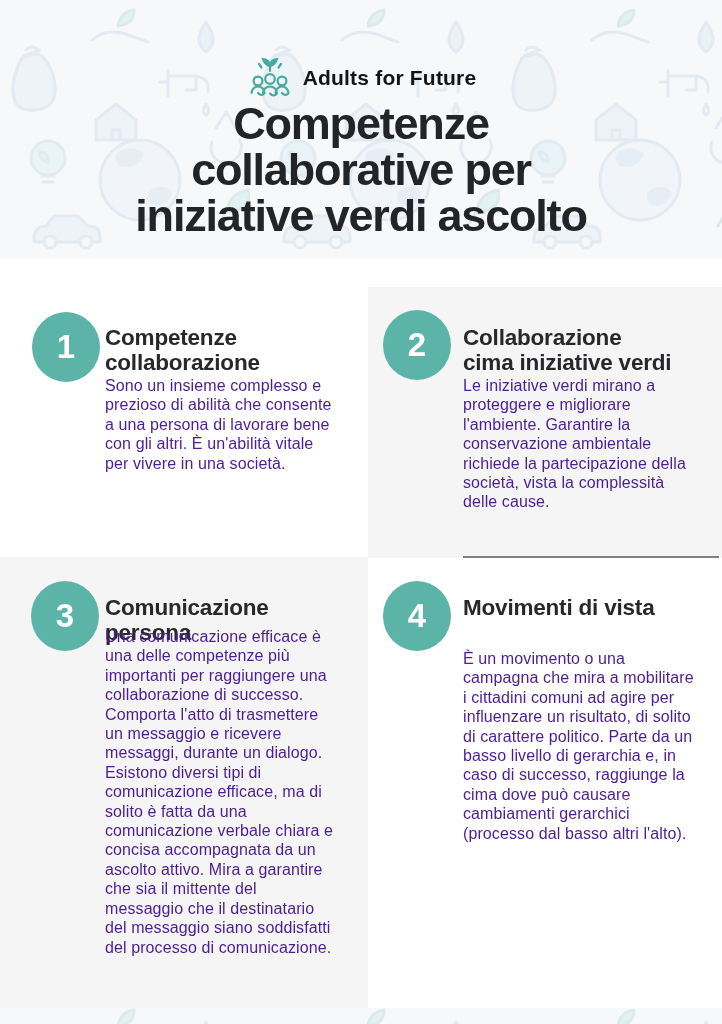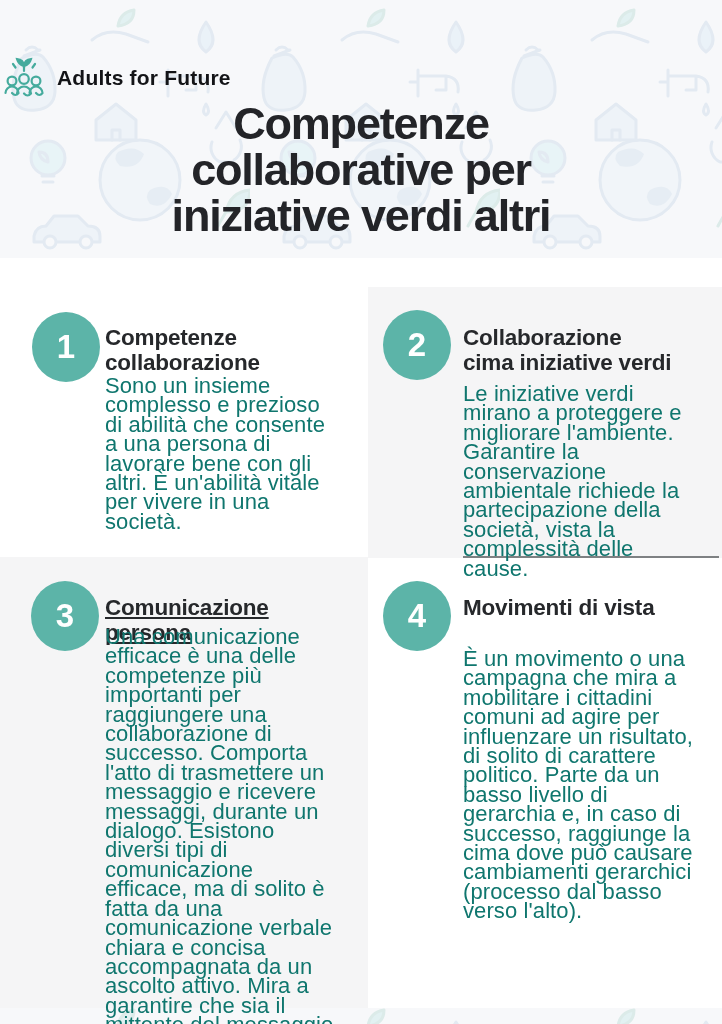--- a/index.html
+++ b/index.html
@@ -8,46 +8,46 @@
     background:#f7f8fa;font-family:"Liberation Sans",sans-serif;
     -webkit-font-smoothing:antialiased;
   }
   .pattern-svg{position:absolute;left:0;top:0;width:722px;height:1024px;}
   .white-band{position:absolute;left:0;top:258px;width:722px;height:750px;background:#ffffff;}
   .panel{position:absolute;background:#f5f5f6;}
   .panel-q2{left:368px;top:287px;width:354px;height:271px;}
   .panel-q3{left:0;top:557px;width:368px;height:451px;}
   .divider{position:absolute;left:463px;top:556px;width:256px;height:1.5px;background:#7e8183;}
 
-  .logo-row{position:absolute;left:0;top:54px;width:722px;display:flex;justify-content:flex-start;align-items:center;gap:9px;}
+  .logo-row{position:absolute;left:0;top:54px;width:722px;display:flex;justify-content:center;align-items:center;gap:9px;}
   .logo-mark{flex:0 0 auto;}
   .logo-text{font-size:21px;font-weight:700;color:#131417;letter-spacing:.2px;}
 
   .title{
     position:absolute;left:0;top:101px;width:722px;text-align:center;
     font-size:45px;line-height:46px;font-weight:700;color:#232428;letter-spacing:-1.2px;
   }
 
   .num-circle{
     position:absolute;width:68px;height:70px;border-radius:50%;
     background:#5cb4a8;color:#ffffff;display:flex;align-items:center;justify-content:center;
     font-size:33px;font-weight:700;
   }
   .c1{left:32px;top:312px;} .c2{left:383px;top:310px;}
   .c3{left:31px;top:581px;} .c4{left:383px;top:581px;}
 
   .sec-heading{position:absolute;font-size:22.5px;line-height:24.5px;font-weight:700;color:#26282b;letter-spacing:-.2px;}
   .h1{left:105px;top:326px;width:262px;}
   .h2{left:463px;top:326px;width:258px;}
-  .h3{left:105px;top:596px;width:262px;text-decoration:underline;}
+  .h3{left:105px;top:596px;width:262px;}
   .h4{left:463px;top:596px;width:258px;}
 
-  .sec-body{position:absolute;font-size:22px;line-height:19.4px;color:#0f766e;letter-spacing:.1px;}
+  .sec-body{position:absolute;font-size:16px;line-height:19.4px;color:#4c1d95;letter-spacing:.1px;}
   .b1{left:105px;top:376px;width:232px;}
-  .b2{left:463px;top:376px;width:240px;margin-top:8px;}
+  .b2{left:463px;top:376px;width:240px;}
   .b3{left:105px;top:627px;width:234px;}
   .b4{left:463px;top:649px;width:232px;}
 </style>
 </head>
 <body>
 
 <div class="page">
 
   <svg class="pattern-svg" xmlns="http://www.w3.org/2000/svg">
     <defs>
@@ -106,21 +106,21 @@
         <path d="M24 12 q5.5 -1.5 7 -7 q-6.5 0.5 -7 7 z" fill="#45ab9d"></path>
         <path d="M15.5 13.5 l-2.5 -3.5 M32.5 13.5 l2.5 -3.5"></path>
       </g>
     </svg>
     <span class="logo-text">Adults for Future</span>
   </div>
 
   <div class="title">
     <div>Competenze</div>
     <div>collaborative per</div>
-    <div>iniziative verdi altri</div>
+    <div>iniziative verdi ascolto</div>
   </div>
 
   <div class="num-circle c1">1</div>
   <div class="sec-heading h1">
     <div>Competenze</div>
     <div>collaborazione</div>
   </div>
   <div class="sec-body b1">Sono un insieme complesso e prezioso di abilità che consente a una persona di lavorare bene con gli altri. È un'abilità vitale per vivere in una società.</div>
 
   <div class="num-circle c2">2</div>
@@ -134,15 +134,15 @@
   <div class="sec-heading h3">
     <div>Comunicazione</div>
     <div>persona</div>
   </div>
   <div class="sec-body b3">Una comunicazione efficace è una delle competenze più importanti per raggiungere una collaborazione di successo. Comporta l'atto di trasmettere un messaggio e ricevere messaggi, durante un dialogo. Esistono diversi tipi di comunicazione efficace, ma di solito è fatta da una comunicazione verbale chiara e concisa accompagnata da un ascolto attivo. Mira a garantire che sia il mittente del messaggio che il destinatario del messaggio siano soddisfatti del processo di comunicazione.</div>
 
   <div class="num-circle c4">4</div>
   <div class="sec-heading h4">
     <div>Movimenti di vista</div>
   </div>
-  <div class="sec-body b4">È un movimento o una campagna che mira a mobilitare i cittadini comuni ad agire per influenzare un risultato, di solito di carattere politico. Parte da un basso livello di gerarchia e, in caso di successo, raggiunge la cima dove può causare cambiamenti gerarchici (processo dal basso verso l'alto).</div>
+  <div class="sec-body b4">È un movimento o una campagna che mira a mobilitare i cittadini comuni ad agire per influenzare un risultato, di solito di carattere politico. Parte da un basso livello di gerarchia e, in caso di successo, raggiunge la cima dove può causare cambiamenti gerarchici (processo dal basso altri l'alto).</div>
 
 </div>
 
 </body></html>

